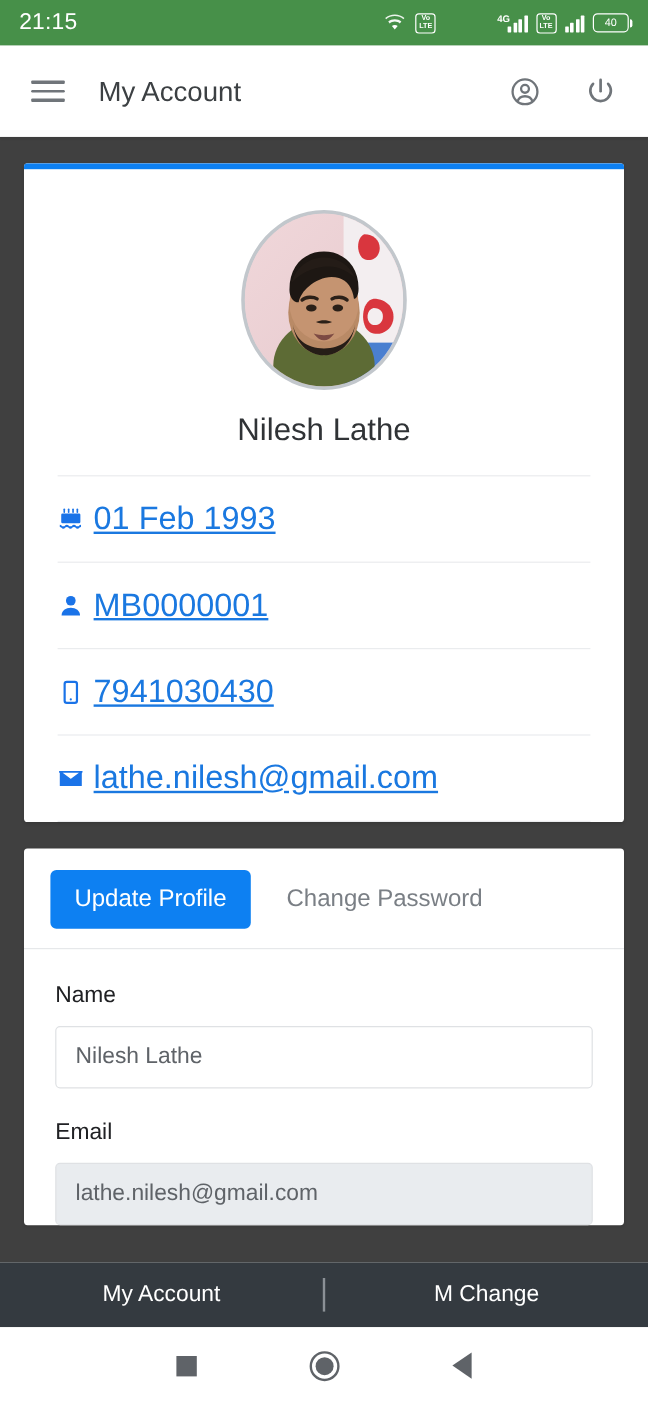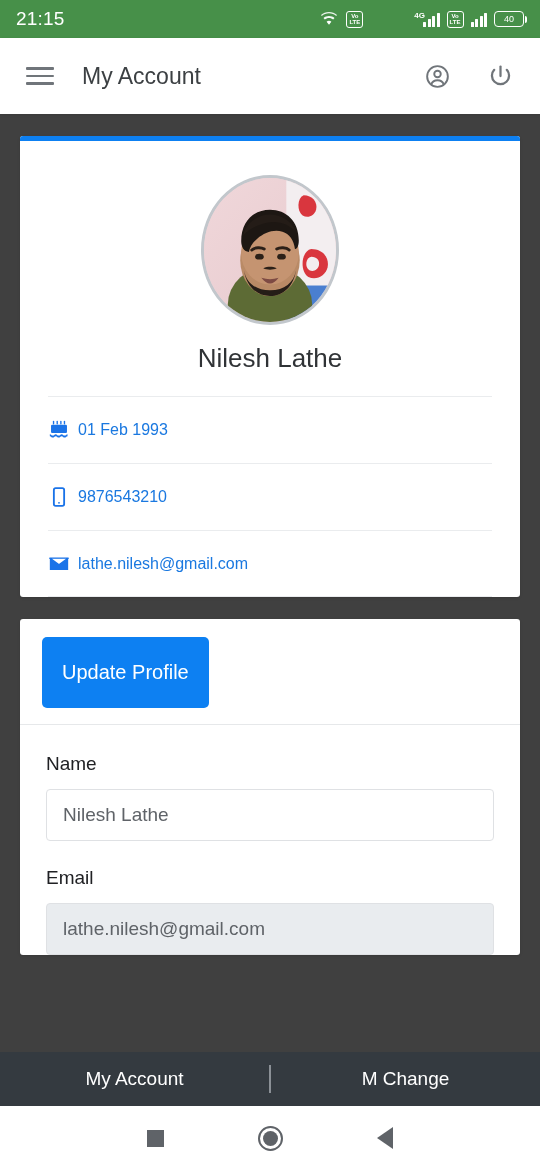--- a/index.html
+++ b/index.html
@@ -80,33 +80,33 @@
   }
 
   .info-list { padding: 0 28px 0 28px; }
   .info-row {
     display: flex; align-items: center; gap: 8px;
     border-top: 1px solid #eaecee; padding: 20px 0 20px 0;
     min-height: 67px;
   }
   .info-row:last-child { border-bottom: 1px solid #eaecee; }
   .info-icon { width: 22px; height: 22px; color: #1a73e8; flex: 0 0 auto; }
-  .info-text { font-size: 16px; color: #1a78e0; }
+  .info-text { font-size: 27px; color: #1a78e0; text-decoration: underline; }
 
   
   .tabs-card {
     background: #ffffff; margin: 22px 20px 0 20px;
     border-radius: 3px; box-shadow: 0 1px 3px rgba(0,0,0,.13);
   }
   .tabs-bar {
     display: flex; align-items: center; gap: 10px;
     padding: 18px 22px 16px 22px; border-bottom: 1px solid #e6e8ea;
   }
   .tab {
-    font-size: 20px; padding: 24px 20px; border-radius: 5px;
+    font-size: 20px; padding: 13px 20px; border-radius: 5px;
     color: #7a7f85; cursor: pointer; white-space: nowrap;
   }
   .tab.active { background: #0d80f2; color: #ffffff; }
 
   .form { padding: 28px 26px 0 26px; }
   .field-label { font-size: 19px; font-weight: 400; color: #202124; margin-bottom: 14px; }
   .field-input {
     width: 100%; height: 52px; border: 1px solid #dfe1e4; border-radius: 4px;
     padding: 0 16px; font-size: 19px; color: #5f6368;
     font-family: "Liberation Sans", sans-serif; background: #ffffff;
@@ -243,43 +243,51 @@
             <rect x="5.3" y="2" width="1.5" height="4" rx=".7"></rect>
             <rect x="9.3" y="2" width="1.5" height="4" rx=".7"></rect>
             <rect x="13.3" y="2" width="1.5" height="4" rx=".7"></rect>
             <rect x="17.2" y="2" width="1.5" height="4" rx=".7"></rect>
             <rect x="3.3" y="6.4" width="17.4" height="9" rx="1.2"></rect>
             <path d="M2 16.6c1.6 0 1.6 1.5 3.2 1.5s1.6-1.5 3.2-1.5 1.6 1.5 3.3 1.5 1.6-1.5 3.2-1.5 1.6 1.5 3.2 1.5 1.6-1.5 3.2-1.5v2.2c-1.6 0-1.6 1.5-3.2 1.5s-1.6-1.5-3.2-1.5-1.6 1.5-3.2 1.5-1.7-1.5-3.3-1.5-1.6 1.5-3.2 1.5S3.6 18.8 2 18.8z"></path>
           </svg>
           <span class="info-text">01 Feb 1993</span>
         </div>
 
+        <div class="info-row">
+          <svg class="info-icon" viewBox="0 0 24 24" fill="currentColor">
+            <circle cx="12" cy="7.2" r="4.4"></circle>
+            <path d="M3.6 20.6c0-4.3 3.8-7 8.4-7s8.4 2.7 8.4 7z"></path>
+          </svg>
+          <span class="info-text">MB0000001</span>
+        </div>
 
         <div class="info-row">
           <svg class="info-icon" viewBox="0 0 24 24" fill="none" stroke="currentColor" stroke-width="2">
             <rect x="6.4" y="2.4" width="11.2" height="19.2" rx="2"></rect>
             <circle cx="12" cy="18.4" r="1" fill="currentColor" stroke="none"></circle>
           </svg>
-          <span class="info-text">9876543210</span>
+          <span class="info-text">7941030430</span>
         </div>
 
         <div class="info-row">
           <svg class="info-icon" viewBox="0 0 24 24" fill="currentColor">
             <path d="M2 5.6h20v13H2z"></path>
             <path d="M2 5.6l10 7.4 10-7.4z" fill="#ffffff" stroke="currentColor" stroke-width="1.6" stroke-linejoin="round"></path>
           </svg>
           <span class="info-text">lathe.nilesh@gmail.com</span>
         </div>
 
       </div>
     </div>
 
     <div class="tabs-card">
       <div class="tabs-bar">
         <div class="tab active">Update Profile</div>
+        <div class="tab">Change Password</div>
       </div>
 
       <div class="form">
         <div class="field-block">
           <div class="field-label">Name</div>
           <input class="field-input" type="text" value="Nilesh Lathe" style="">
         </div>
         <div class="field-block">
           <div class="field-label">Email</div>
           <input class="field-input disabled" type="text" disabled="" value="lathe.nilesh@gmail.com" style="">

